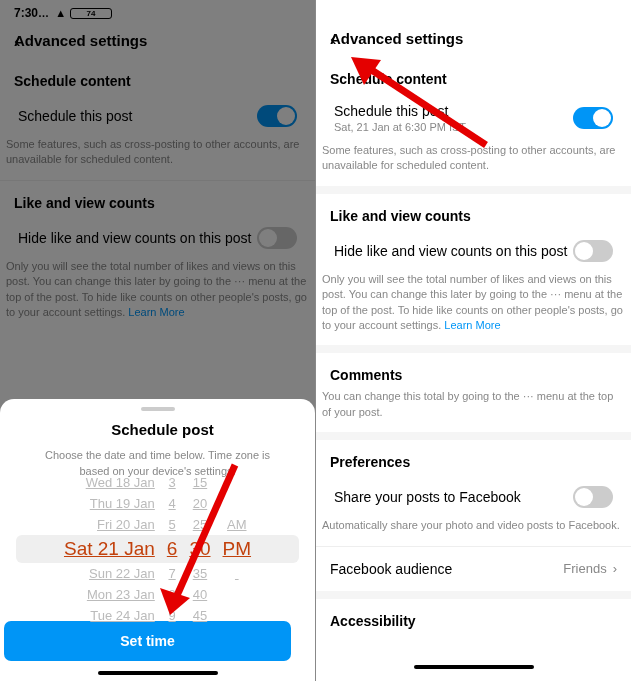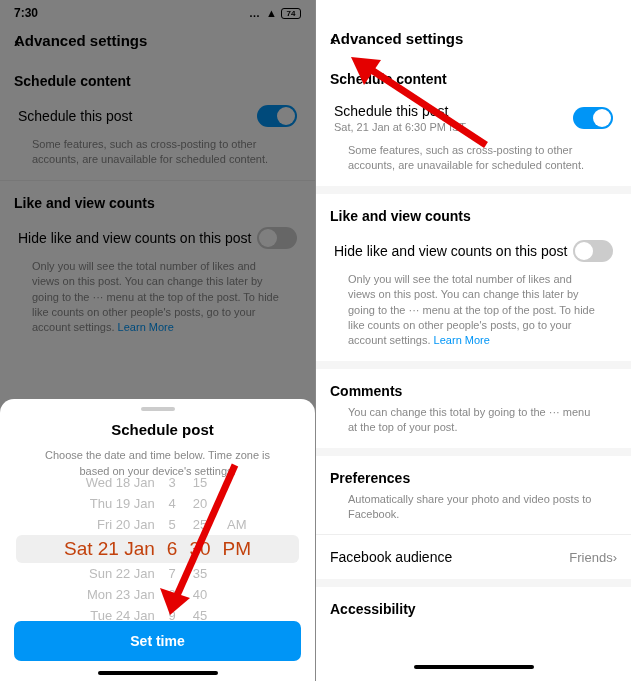--- a/index.html
+++ b/index.html
@@ -1,53 +1,53 @@
 <!DOCTYPE html>
 <html><head>
 <meta charset="utf-8">
 <style>
 * { margin: 0; padding: 0; box-sizing: border-box; font-family: -apple-system, BlinkMacSystemFont, 'Segoe UI', sans-serif; }
 body { background: #888; display: flex; width: 631px; height: 681px; overflow: hidden; }
 .screen { width: 315px; height: 681px; background: #fff; position: relative; overflow: hidden; }
 .screen-left { margin-right: 1px; }
 .dim-layer { position: absolute; inset: 0; background: rgba(0,0,0,0.5); z-index: 5; pointer-events: none; }
-.status-bar { display: flex; justify-content: space-between; align-items: center; padding: 6px 14px 2px; font-size: 12px; font-weight: 600; }
+.status-bar { display: flex; align-items: center; padding: 6px 14px 2px; font-size: 12px; font-weight: 600; }
 .status-icons { display: flex; align-items: center; gap: 4px; font-size: 11px; }
 .header { display: flex; align-items: center; padding: 10px 14px; position: relative; }
 .back-chevron { font-size: 20px; font-weight: 300; cursor: pointer; position: absolute; left: 14px; }
 .header-title { font-size: 15px; font-weight: 600; text-align: left; flex: 1; }
 .section-header { font-size: 14px; font-weight: 700; padding: 14px 14px 6px; }
 .row { display: flex; align-items: center; justify-content: space-between; padding: 10px 18px; font-size: 14px; }
 .row-sub { font-size: 11px; color: #888; margin-top: 2px; }
 .row-main { font-size: 14px; }
 .toggle { width: 40px; height: 22px; border-radius: 11px; background: #ccc; position: relative; cursor: pointer; }
 .toggle.on { background: #0095f6; }
 .toggle::after { content: ''; position: absolute; width: 18px; height: 18px; border-radius: 50%; background: #fff; top: 2px; left: 2px; transition: left 0.2s; }
 .toggle.on::after { left: 20px; }
-.helper-text { font-size: 11px; color: #888; padding: 0 32px 12px; line-height: 1.4; }
+.helper-text { font-size: 11px; color: #888; padding: 0 6px 12px; line-height: 1.4; }
 .helper-text a { color: #0095f6; text-decoration: none; }
 .divider { height: 1px; background: #eee; }
 .thick-divider { height: 8px; background: #f5f5f5; }
 .bottom-sheet { position: absolute; bottom: 0; left: 0; right: 0; background: #fff; border-radius: 14px 14px 0 0; z-index: 10; padding: 8px 0 0; }
 .handle { width: 34px; height: 4px; background: #ccc; border-radius: 2px; margin: 0 auto 10px; }
 .sheet-title { font-size: 15px; font-weight: 700; text-align: center; margin-bottom: 10px; padding-left: 10px; }
 .sheet-desc { font-size: 11px; color: #888; text-align: center; padding: 0 30px 12px; line-height: 1.4; }
 .picker { display: flex; justify-content: center; align-items: center; gap: 12px; padding: 0 16px 14px; position: relative; height: 130px; }
 .picker-col { display: flex; flex-direction: column; align-items: center; font-size: 13px; color: #bbb; }
 .picker-col.wide { align-items: flex-end; min-width: 78px; }
-.picker-item { padding: 3px 0; }
+.picker-item { padding: 3px 0; text-decoration: underline; }
 .picker-item.sel { color: #c2410c; font-size: 19px; font-weight: 400; }
 .picker-highlight { position: absolute; height: 28px; background: #efefef; border-radius: 6px; left: 16px; right: 16px; z-index: -1; }
-.set-button { background: #0095f6; color: #fff; border: none; border-radius: 7px; padding: 12px; font-size: 14px; font-weight: 600; margin: 0 14px 10px; display: block; width: calc(100% - 28px); cursor: pointer; }
+.set-button { background: #0095f6; color: #fff; border: none; border-radius: 7px; padding: 12px; font-size: 14px; font-weight: 600; margin: 0 4px 10px; display: block; width: calc(100% - 28px); cursor: pointer; }
 .home-indicator { width: 120px; height: 4px; background: #000; border-radius: 2px; margin: 6px auto; }
-.disclosure { display: flex; align-items: center; color: #888; font-size: 13px; }
+.disclosure { display: flex; align-items: center; gap: 6px; color: #888; font-size: 13px; }
 .arrow-red { position: absolute; z-index: 20; }
 .arrow-red svg { display: block; }
 .fb-row { display: flex; justify-content: space-between; padding: 14px 14px; font-size: 14px; align-items: center; }
-.battery { border: 1px solid #000; border-radius: 3px; width: 20px; height: 11px; display: inline-flex; align-items: center; justify-content: center; font-size: 8px; font-weight: 700; }
+.battery { border: 1px solid #000; border-radius: 3px; width: 42px; height: 11px; display: inline-flex; align-items: center; justify-content: center; font-size: 8px; font-weight: 700; }
 </style>
 </head>
 <body>
 
 <div class="screen screen-left">
   <div class="status-bar">
     <span>7:30</span>
     <span class="status-icons">
       <span>…&nbsp;&nbsp;▲</span>
       <span class="battery">74</span>
@@ -153,20 +153,24 @@
   <div class="helper-text">
     <span>Only you will see the total number of likes and views on this post. You can change this later by going to the ··· menu at the top of the post. To hide like counts on other people's posts, go to your account settings. </span><a href="#">Learn More</a>
   </div>
   <div class="thick-divider"></div>
 
   <div class="section-header">Comments</div>
   <div class="helper-text">You can change this total by going to the ··· menu at the top of your post.</div>
   <div class="thick-divider"></div>
 
   <div class="section-header">Preferences</div>
+  <div class="row">
+    <span>Share your posts to Facebook</span>
+    <div class="toggle"></div>
+  </div>
   <div class="helper-text">Automatically share your photo and video posts to Facebook.</div>
   <div class="divider"></div>
   <div class="fb-row">
     <span>Facebook audience</span>
     <span class="disclosure">
       <span>Friends</span>
       <span>›</span>
     </span>
   </div>
   <div class="thick-divider"></div>

